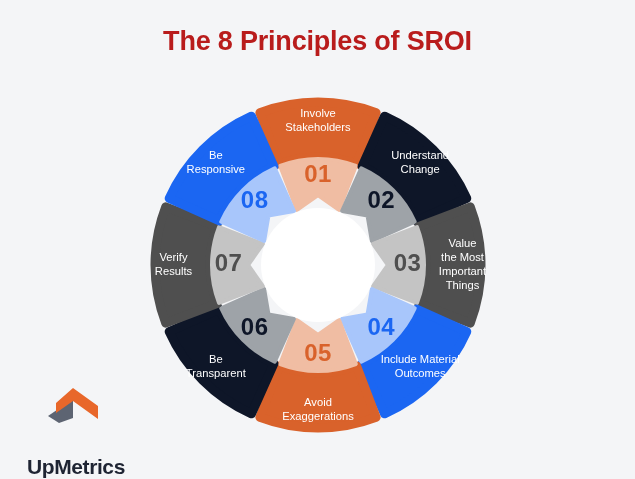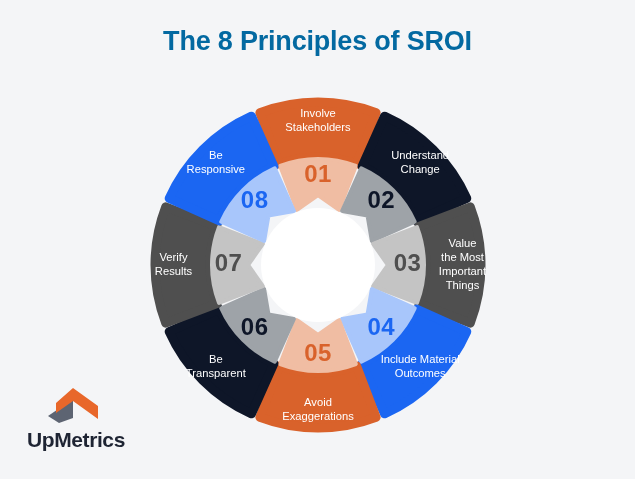--- a/index.html
+++ b/index.html
@@ -20,21 +20,21 @@
   }
   .title {
     position: absolute;
     top: 26px;
     left: 0;
     width: 635px;
     text-align: center;
     font-size: 27px;
     font-weight: bold;
     letter-spacing: -0.2px;
-    color: #0369a1;
+    color: #b91c1c;
     font-family: "Liberation Sans", sans-serif;
   }
   .wheel-wrap {
     position: absolute;
     left: 0;
     top: 0;
     width: 635px;
     height: 479px;
   }
   svg.wheel {
@@ -133,16 +133,16 @@
           <text x="215.82" y="155.82" class="seg-label" fill="#ffffff"><tspan x="215.82" dy="0">Be</tspan><tspan x="215.82" dy="14">Responsive</tspan></text>
         </g>
     </svg>
   </div>
 
   <div class="logo">
     <svg class="logo-mark" viewBox="0 0 56 40">
       <polygon id="logo-tri-gray" points="3,31 28,14 28,33 14,38" fill="#5d6472"></polygon>
       <polygon id="logo-chev-orange" points="28,3 53,21 53,34 28,16 11,28 11,18" fill="#e8672a"></polygon>
     </svg>
-    <div class="logo-word" style="color: rgb(30, 36, 51);">UpMetrics</div>
+    <div class="logo-word" style="color: rgb(30, 36, 51); margin-top: 27px;">UpMetrics</div>
   </div>
 
 </div>
 
 </body></html>

